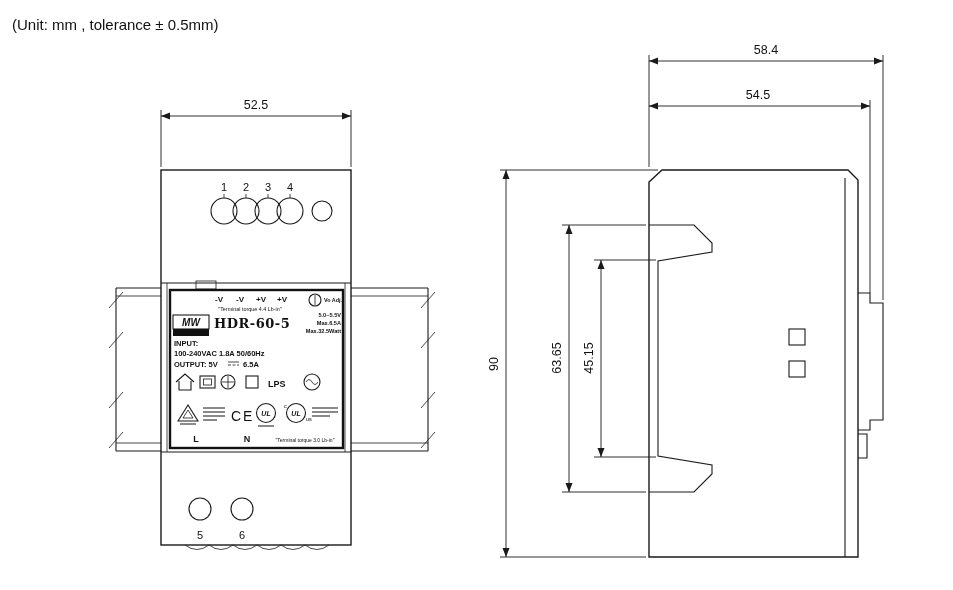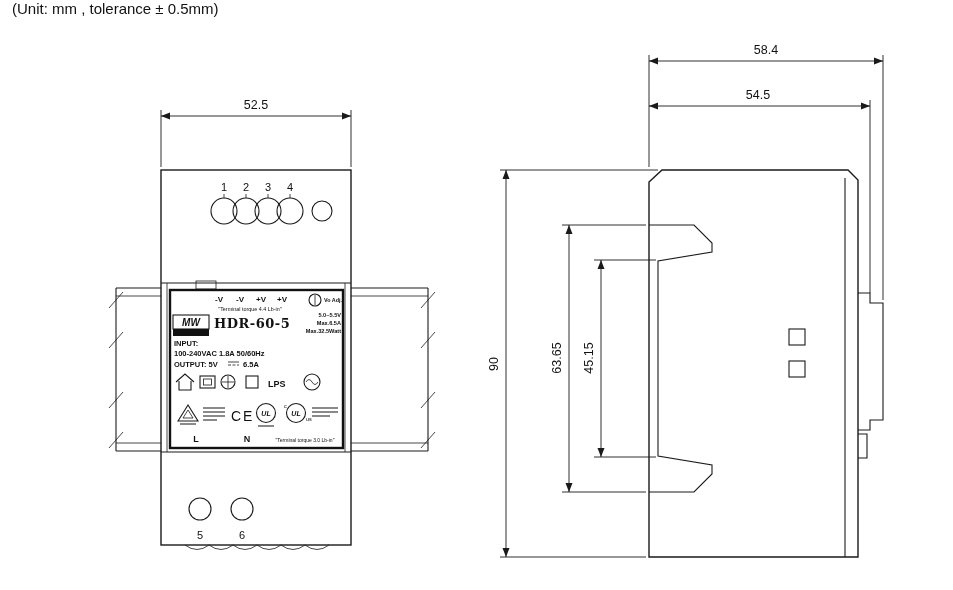--- a/index.html
+++ b/index.html
@@ -1,18 +1,18 @@
 <!DOCTYPE html>
 <html><head>
 <meta charset="utf-8">
 <style>
   html,body { margin:0; padding:0; background:#ffffff; }
   .stage { position:relative; width:953px; height:590px; background:#fff;
            font-family:"Liberation Sans", sans-serif; overflow:hidden; }
-  .note { position:absolute; left:12px; top:0; font-size:15px; color:#111; }
+  .note { position:absolute; left:12px; top:16px; font-size:15px; color:#111; }
   svg { position:absolute; left:0; top:0; }
   svg text { fill:#111; font-family:"Liberation Sans", sans-serif; }
   .ln   { stroke:#1a1a1a; stroke-width:1.4; fill:none; }
   .ln2  { stroke:#1a1a1a; stroke-width:1.1; fill:none; }
   .thin { stroke:#1a1a1a; stroke-width:0.8; fill:none; }
   .dim  { stroke:#1a1a1a; stroke-width:0.9; fill:none; }
   .arr  { fill:#1a1a1a; stroke:none; }
   .txt-dim { font-size:12.5px; }
   .bar { fill:#8a8a8a; }
   .model { font-family:"DejaVu Serif", serif; font-weight:bold; font-size:13px; letter-spacing:0.5px; }

